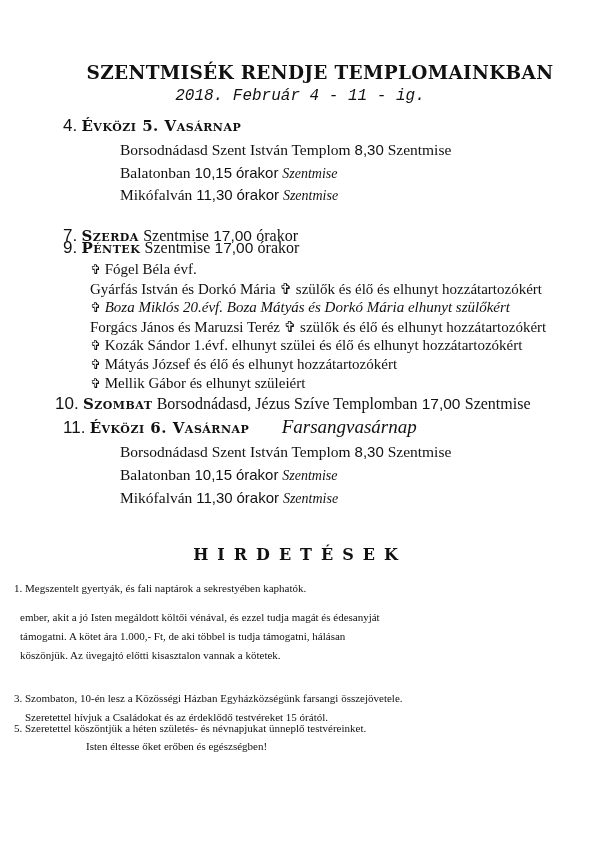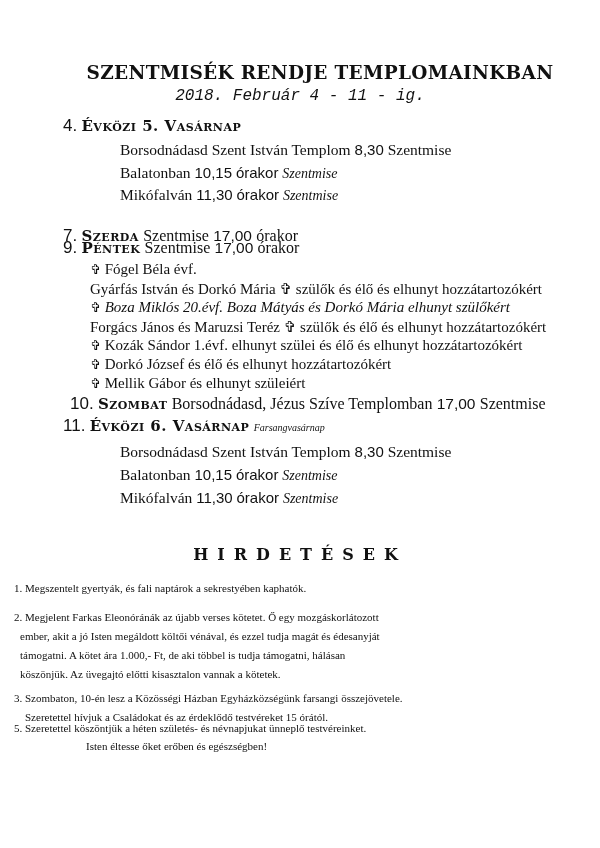--- a/index.html
+++ b/index.html
@@ -9,21 +9,21 @@
     .abs { position: absolute; white-space: nowrap; }
 
     #title { top: 62px; left: 0; width: 600px; text-align: center; font-size: 18.5px; }
     #subtitle { top: 87px; left: 0; width: 600px; text-align: center; font-size: 16px; font-style: italic; }
 
     .day { font-size: 17px; }
     .day .num { font-family: "Liberation Sans", "DejaVu Sans", sans-serif; font-size: 17px; }
     .day .name { font-family: "DejaVu Serif", serif; font-weight: bold; font-size: 15px; font-variant: small-caps; letter-spacing: 0.5px; }
     .day .rest { font-family: "Liberation Serif", serif; font-size: 16px; }
     .day .restnum { font-family: "Liberation Sans", sans-serif; font-size: 15.5px; }
-    .day .restit { font-family: "Liberation Serif", serif; font-style: italic; font-size: 10px; }
+    .day .restit { font-family: "Liberation Serif", serif; font-style: italic; font-size: 19px; margin-left: 28px; }
 
     .mass { font-size: 15.5px; }
     .mass .t { font-family: "Liberation Serif", serif; }
     .mass .n { font-family: "Liberation Sans", sans-serif; font-size: 15px; }
     .mass .i { font-family: "Liberation Serif", serif; font-style: italic; font-size: 14px; }
 
     .intent { font-family: "Liberation Serif", serif; font-size: 15px; }
     .cross { font-family: "DejaVu Sans", sans-serif; font-size: 13px; }
 
     #ann-title { top: 545px; left: 0; width: 600px; text-align: center; font-family: "DejaVu Serif", serif; font-weight: bold; font-size: 16px; letter-spacing: 9px; }
@@ -86,28 +86,28 @@
 </div>
 <div class="abs intent" style="top:318px; left:90px;">
   <span>Forgács János és Maruzsi Teréz ✞ szülők és élő és elhunyt hozzátartozókért</span>
 </div>
 <div class="abs intent" style="top:337px; left:90px;">
   <span class="cross">✞</span>
   <span>Kozák Sándor 1.évf. elhunyt szülei és élő és elhunyt hozzátartozókért</span>
 </div>
 <div class="abs intent" style="top:356px; left:90px;">
   <span class="cross">✞</span>
-  <span>Dorkó József és élő és elhunyt hozzátartozókért</span>
+  <span>Mátyás József és élő és elhunyt hozzátartozókért</span>
 </div>
 <div class="abs intent" style="top:375px; left:90px;">
   <span class="cross">✞</span>
   <span>Mellik Gábor és elhunyt szüleiért</span>
 </div>
 
-<div class="abs day" style="top:394px; left:70px;">
+<div class="abs day" style="top:394px; left:55px;">
   <span class="num">10.</span>
   <span class="name">Szombat</span>
   <span class="rest">Borsodnádasd, Jézus Szíve Templomban</span>
   <span class="restnum">17,00</span>
   <span class="rest">Szentmise</span>
 </div>
 
 <div class="abs day" style="top:416px; left:63px;">
   <span class="num">11.</span>
   <span class="name">Évközi 6. Vasárnap</span>
@@ -131,21 +131,20 @@
   <span class="i">Szentmise</span>
 </div>
 
 <div id="ann-title" class="abs">HIRDETÉSEK</div>
 
 <div class="abs ann" style="top:579px; left:14px;">
   <div>1. Megszentelt gyertyák, és fali naptárok a sekrestyében kaphatók.</div>
 </div>
 
 <div class="abs ann" style="top:608px; left:14px;">
-  <div>2. Megjelent Farkas Eleonóránák az újabb verses kötetet. Ő egy mozgáskorlátozott</div>
   <div style="padding-left:6px;">ember, akit a jó Isten megáldott költői vénával, és ezzel tudja magát és édesanyját</div>
   <div style="padding-left:6px;">támogatni. A kötet ára 1.000,- Ft, de aki többel is tudja támogatni, hálásan</div>
   <div style="padding-left:6px;">köszönjük. Az üvegajtó előtti kisasztalon vannak a kötetek.</div>
 </div>
 
 <div class="abs ann" style="top:689px; left:14px;">
   <div>3. Szombaton, 10-én lesz a Közösségi Házban Egyházközségünk farsangi összejövetele.</div>
   <div style="padding-left:11px;">Szeretettel hívjuk a Családokat és az érdeklődő testvéreket 15 órától.</div>
 </div>
 

